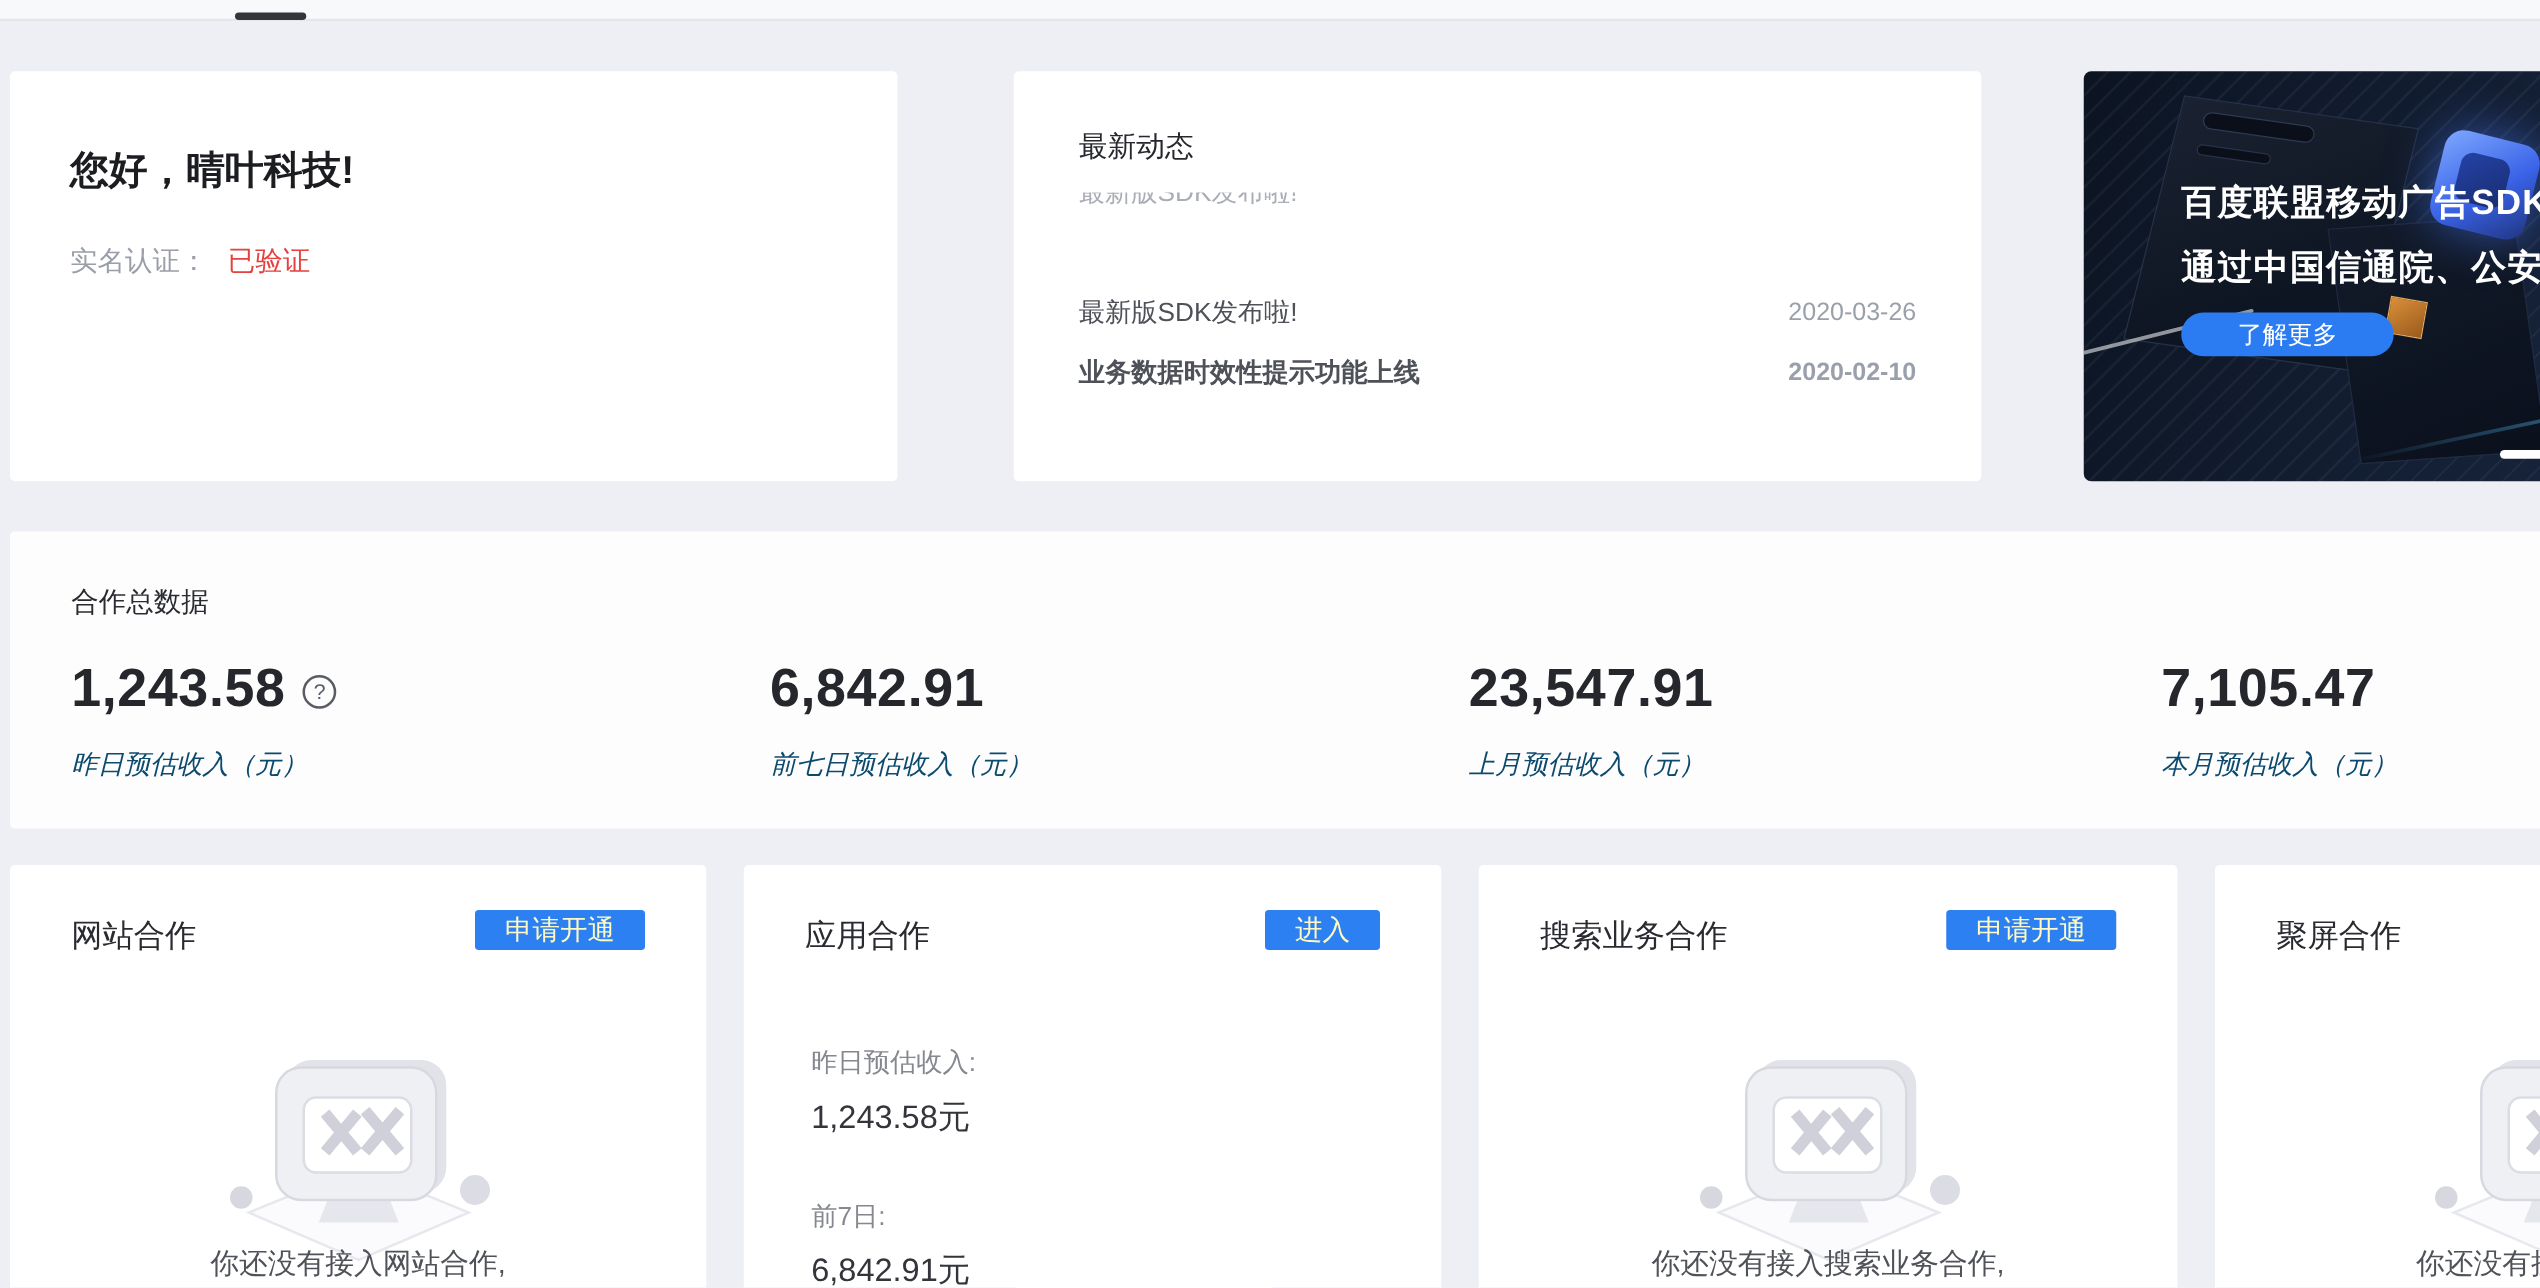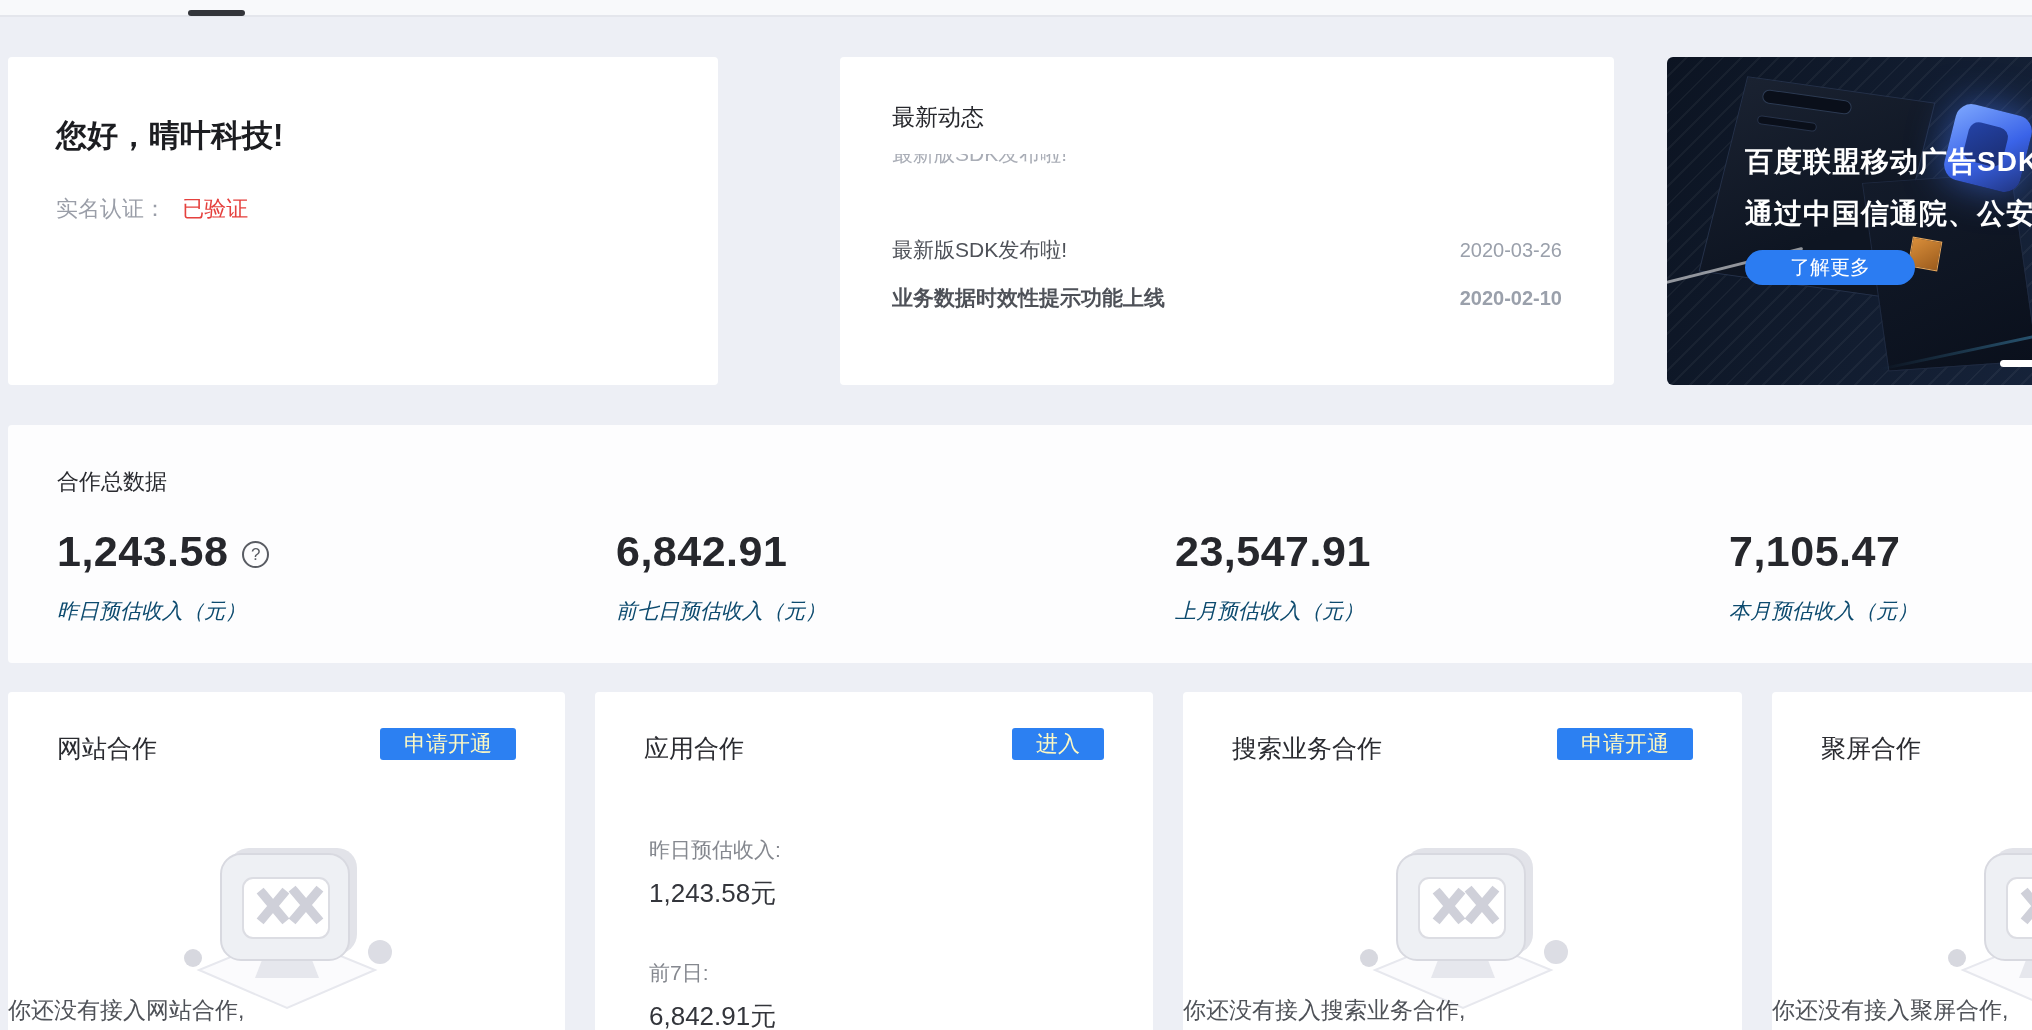--- a/index.html
+++ b/index.html
@@ -22,21 +22,21 @@
   .greeting-title { position:absolute; left:48px; top:58px; font-size:31px; font-weight:bold; color:#1c1d21; }
   .auth-row { position:absolute; left:48px; top:137px; font-size:22px; }
   .auth-label { color:#9a9ea8;font-family:Liberation Mono, monospace; }
   .auth-value { color:#e5413e; margin-left:10px; }
   .link-row { position:absolute; top:197px; left:48px; width:730px; font-size:22px; color:#33343a; }
   .text-link { display:inline-flex; align-items:center; cursor:pointer; }
   .text-link + .text-link { margin-left:212px; }
   .chev { display:inline-block; width:10px; height:10px; border-top:2px solid #6b6e76;
           border-right:2px solid #6b6e76; transform:rotate(45deg); margin-left:12px; margin-top:2px; }
   
-  .news { left:840px; top:57px; width:774px; height:328px; }
+  .news { left:811px; top:57px; width:774px; height:328px; }
   .news-title { position:absolute; left:52px; top:45px; font-size:23px; color:#27282d; }
   .news-clip { position:absolute; left:52px; top:97px; width:560px; height:14px; overflow:hidden; }
   .news-clip span { display:block; margin-top:-14px; font-size:21px; color:#a9adb6; white-space:nowrap; }
   .news-row { position:absolute; left:52px; right:52px; height:30px;
               display:flex; justify-content:space-between; align-items:center; cursor:pointer; }
   .news-row .nr-text { font-size:21px; color:#4e5158; white-space:nowrap; }
   .news-row .nr-date { font-size:20px; color:#9aa0ab; }
   .news-row.r0 { top:130px; } .news-row.r1 { top:178px; } .news-row.r2 { top:226px;font-weight:bold; }
   
   .banner { left:1667px; top:57px; width:770px; height:328px; border-radius:6px; overflow:hidden;
@@ -91,21 +91,21 @@
   .coop { top:692px; height:400px; }
   .coop.k0 { left:8px;    width:557px; }
   .coop.k1 { left:595px;  width:558px; }
   .coop.k2 { left:1183px; width:559px; }
   .coop.k3 { left:1772px; width:558px; }
   .coop-title { position:absolute; left:49px; top:40px; font-size:25px; color:#2a2b30; }
   .coop-btn { position:absolute; right:49px; top:36px; height:32px; padding:0 24px; border:none;
               background:#2c80f2; color:#fef9c3; font-size:22px; border-radius:3px; cursor:pointer;
               font-family:inherit; }
   .tv-wrap { position:absolute; left:50%; top:150px; width:240px; height:170px; margin-left:-120px; }
-  .empty-text { position:absolute; left:0; top:303px; width:100%; 
+  .empty-text { position:absolute; left:0; top:303px; width:100%; text-align:center;
                 font-size:23px; color:#4f5258; white-space:nowrap; }
   .coop-rows { position:absolute; left:54px; top:144px; }
   .coop-row-label { font-size:21px; color:#85888f; margin-top:0; }
   .coop-row-value { font-size:26px; color:#33353b; margin-top:12px; }
   .coop-row-label.second { margin-top:48px; }
 </style>
 </head>
 <body>
 
 <div class="topbar">

